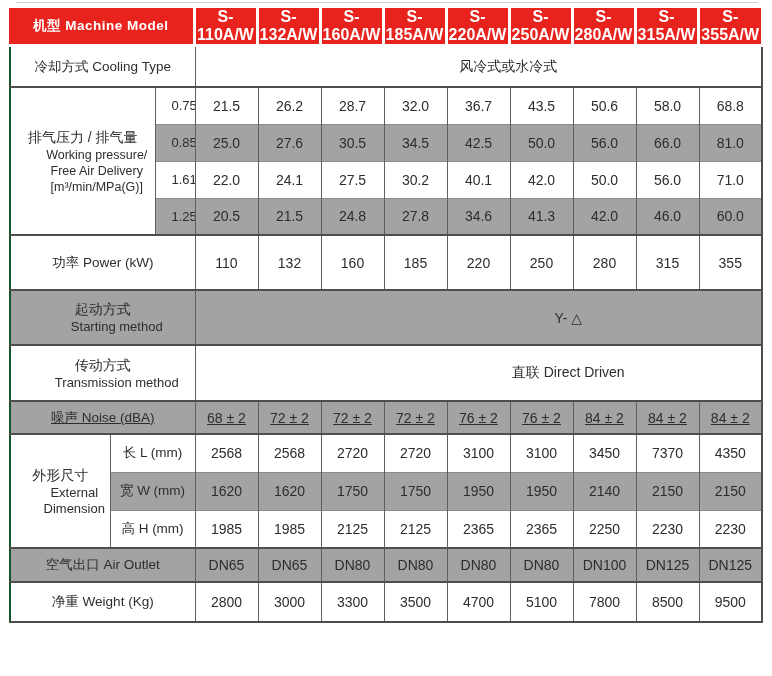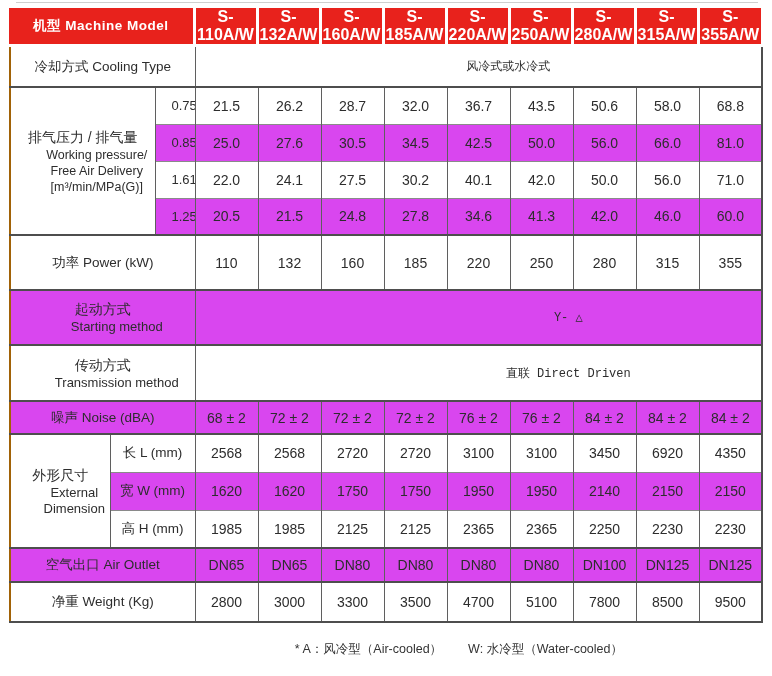--- a/index.html
+++ b/index.html
@@ -12,44 +12,44 @@
   td { text-align:center; vertical-align:middle; font-size:14px; color:#2d2d2d; overflow:hidden; }
 
   
   .head-table { margin-bottom:3px; }
   .head-table tr { height:34px; }
   .head-table td { background:#e8221c; color:#ffffff; font-weight:bold; }
   .head-table td.model { font-size:16px; border-left:3px solid #ffffff; }
   .head-table td.hlabel { font-size:13.5px; letter-spacing:0.5px; }
 
   
-  .body-table { border-left:2px solid #a16207; border-right:2px solid #4e4e4e; border-bottom:2px solid #4e4e4e; }
+  .body-table { border-left:2px solid #14532d; border-right:2px solid #4e4e4e; border-bottom:2px solid #4e4e4e; }
   .body-table td { border-left:1px solid #5f5f5f; }
   .body-table td.lab { border-left:none; }
   tr.sect td { border-top:2px solid #4e4e4e; }
   tr.sub td  { border-top:1px solid #8a8a8a; }
-  tr.gray td { background:#d946ef; }
+  tr.gray td { background:#a3a3a3; }
   td.white-bg { background:#ffffff !important; }
 
   tr.r-cool   { height:40px; }
   tr.r-press  { height:37px; }
   tr.r-power  { height:55px; }
   tr.r-start  { height:55px; }
   tr.r-trans  { height:56px; }
-  tr.r-noise  { height:33px; }
+  tr.r-noise  { height:33px;text-decoration:underline; }
   tr.r-dim    { height:38px; }
   tr.r-outlet { height:34px; }
   tr.r-weight { height:40px; }
 
   td.lab { font-size:13.5px; }
   td.sublab { font-size:13px;padding-left:16px; }
   td.dimlab { font-size:13.5px; }
   .ln-cn { font-size:14px; line-height:19px; display:block; }
   .ln-en { font-size:12.5px; line-height:16px; display:block;padding-left:28px; }
-  td.merged-val { font-size:12px;font-family:Liberation Mono, monospace; }
+  td.merged-val { font-size:14px; }
   td.shift-sm { padding-left:60px; }
   td.shift-lg { padding-left:180px; }
 
   .footnote { margin-top:18px; text-align:right; font-size:12.5px; color:#333333; padding-right:2px; }
   .footnote .gap { display:inline-block; width:26px; }
 </style>
 </head>
 <body>
 
 <div class="stage">
@@ -213,21 +213,21 @@
           <span class="ln-en" style="font-size:13px">Dimension</span>
         </td>
         <td class="dimlab" colspan="2">长 L (mm)</td>
         <td>2568</td>
         <td>2568</td>
         <td>2720</td>
         <td>2720</td>
         <td>3100</td>
         <td>3100</td>
         <td>3450</td>
-        <td>6920</td>
+        <td>7370</td>
         <td>4350</td>
       </tr>
       <tr class="r-dim sub gray">
         <td class="dimlab" colspan="2">宽 W (mm)</td>
         <td>1620</td>
         <td>1620</td>
         <td>1750</td>
         <td>1750</td>
         <td>1950</td>
         <td>1950</td>
@@ -269,17 +269,14 @@
         <td>3500</td>
         <td>4700</td>
         <td>5100</td>
         <td>7800</td>
         <td>8500</td>
         <td>9500</td>
       </tr>
     </tbody>
       </table>
 
-    <div class="footnote">
-      <span>* A：风冷型（Air-cooled）</span><span class="gap"></span><span>W: 水冷型（Water-cooled）</span>
-    </div>
   </div>
 </div>
 
 </body></html>

